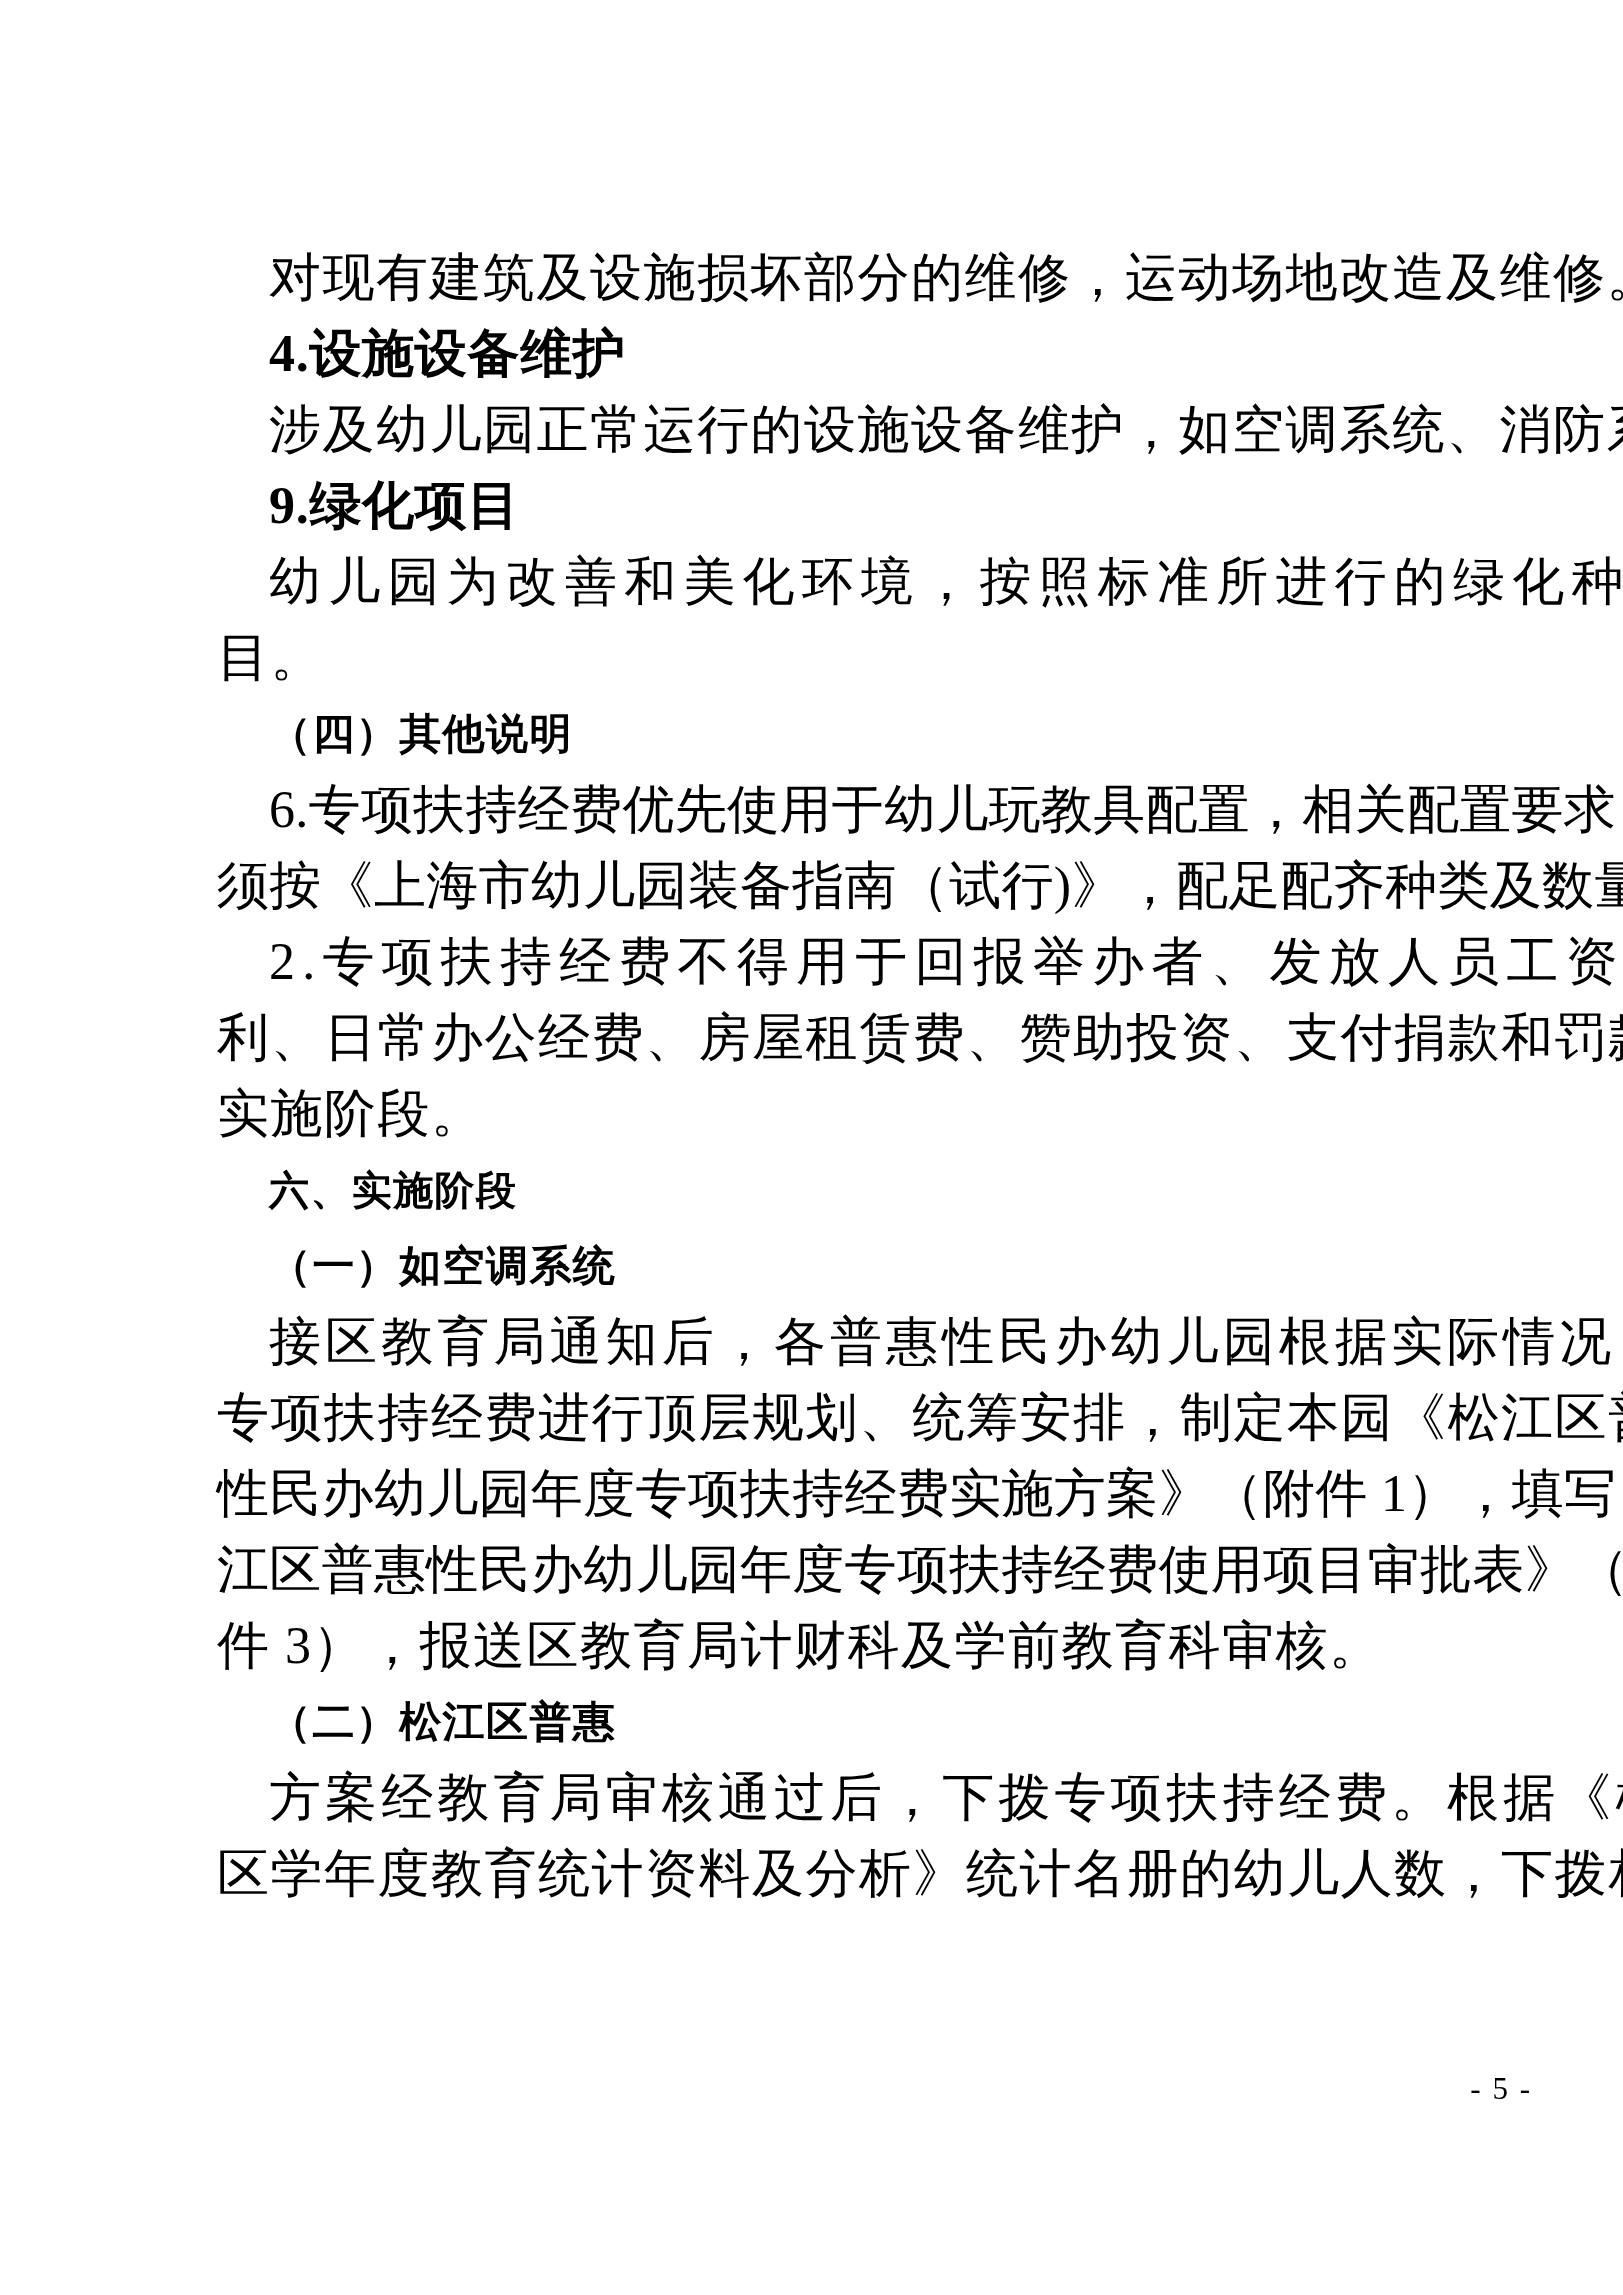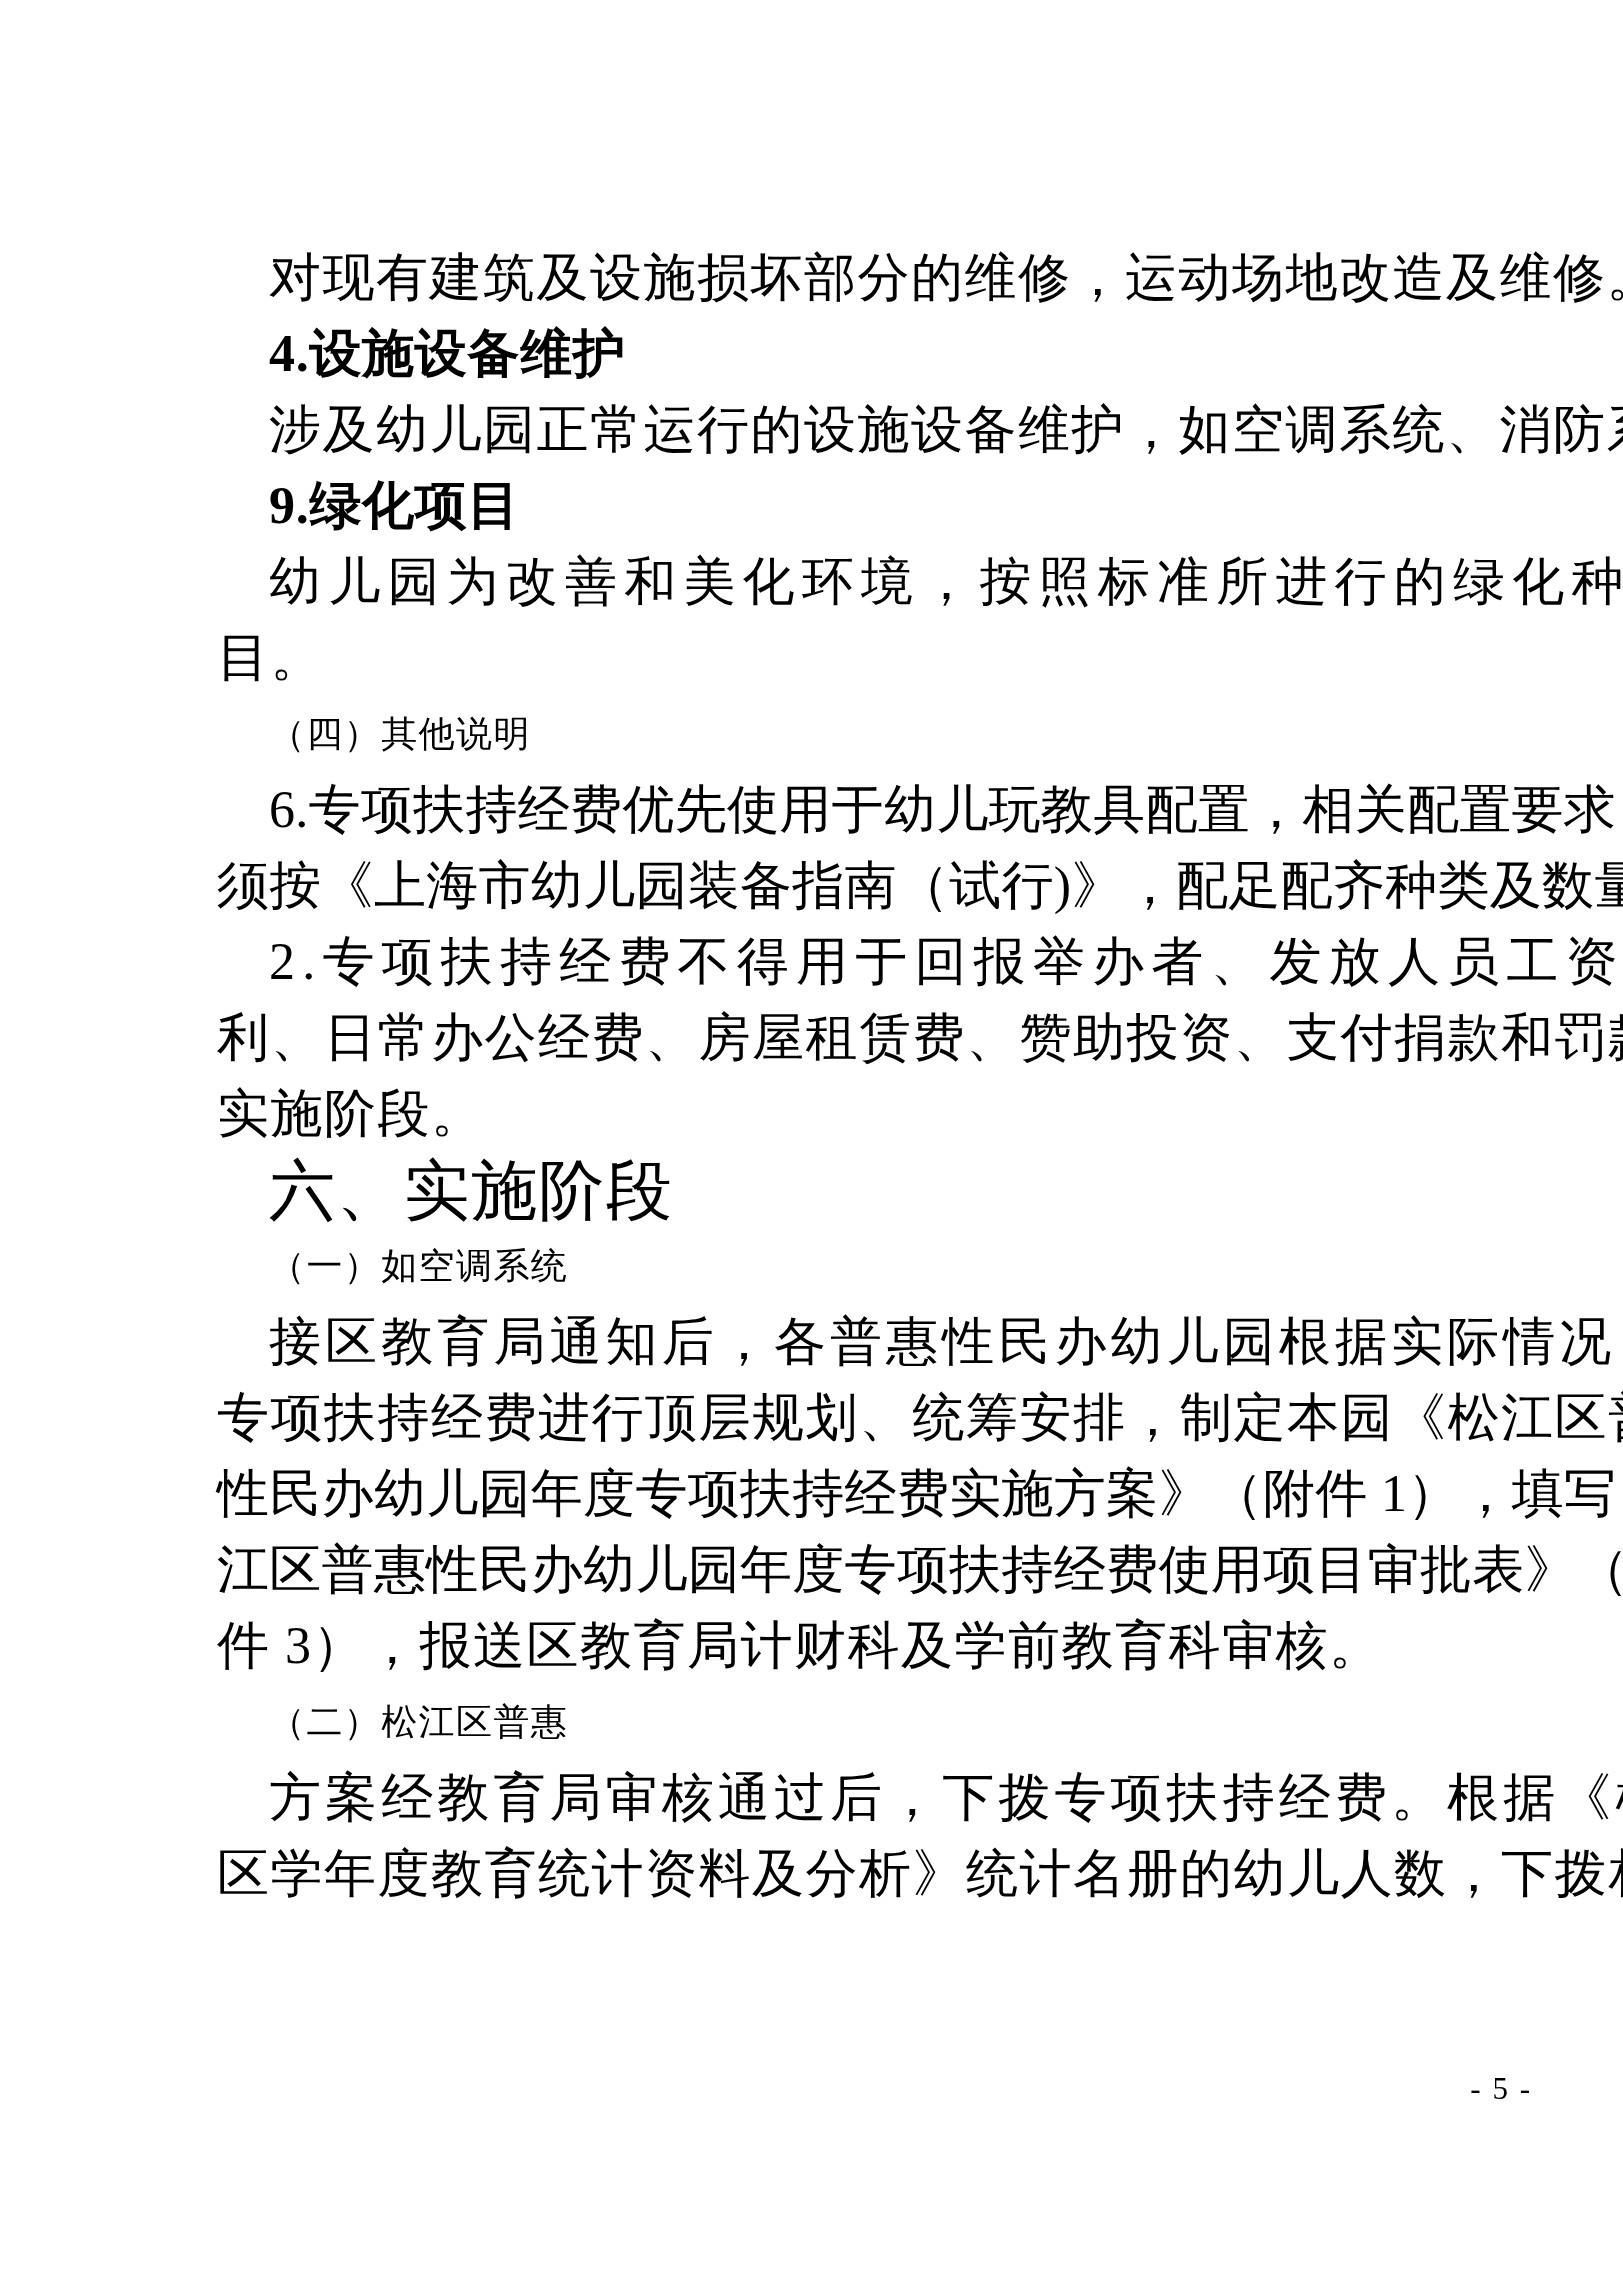--- a/index.html
+++ b/index.html
@@ -54,34 +54,34 @@
     line-height: 76px;
     font-weight: bold;
     padding-left: 52px;
     white-space: pre;
     font-family: "Liberation Serif", "DejaVu Serif", serif;
     letter-spacing: 0.7px;
   }
 
   
   .h-paren {
-    font-size: 36px;
+    font-size: 42px;
     line-height: 76px;
-    font-weight: normal;
+    font-weight: bold;
     padding-left: 52px;
     white-space: pre;
     font-family: "Liberation Serif", "DejaVu Serif", serif;
     letter-spacing: 1.4px;
   }
 
   
   .h-sec {
-    font-size: 66px;
+    font-size: 40px;
     line-height: 76px;
-    font-weight: normal;
+    font-weight: bold;
     padding-left: 52px;
     white-space: pre;
     font-family: "Liberation Sans", "DejaVu Sans", sans-serif;
     letter-spacing: 1.4px;
   }
 
   
   #folio {
     position: absolute;
     right: 91px;

